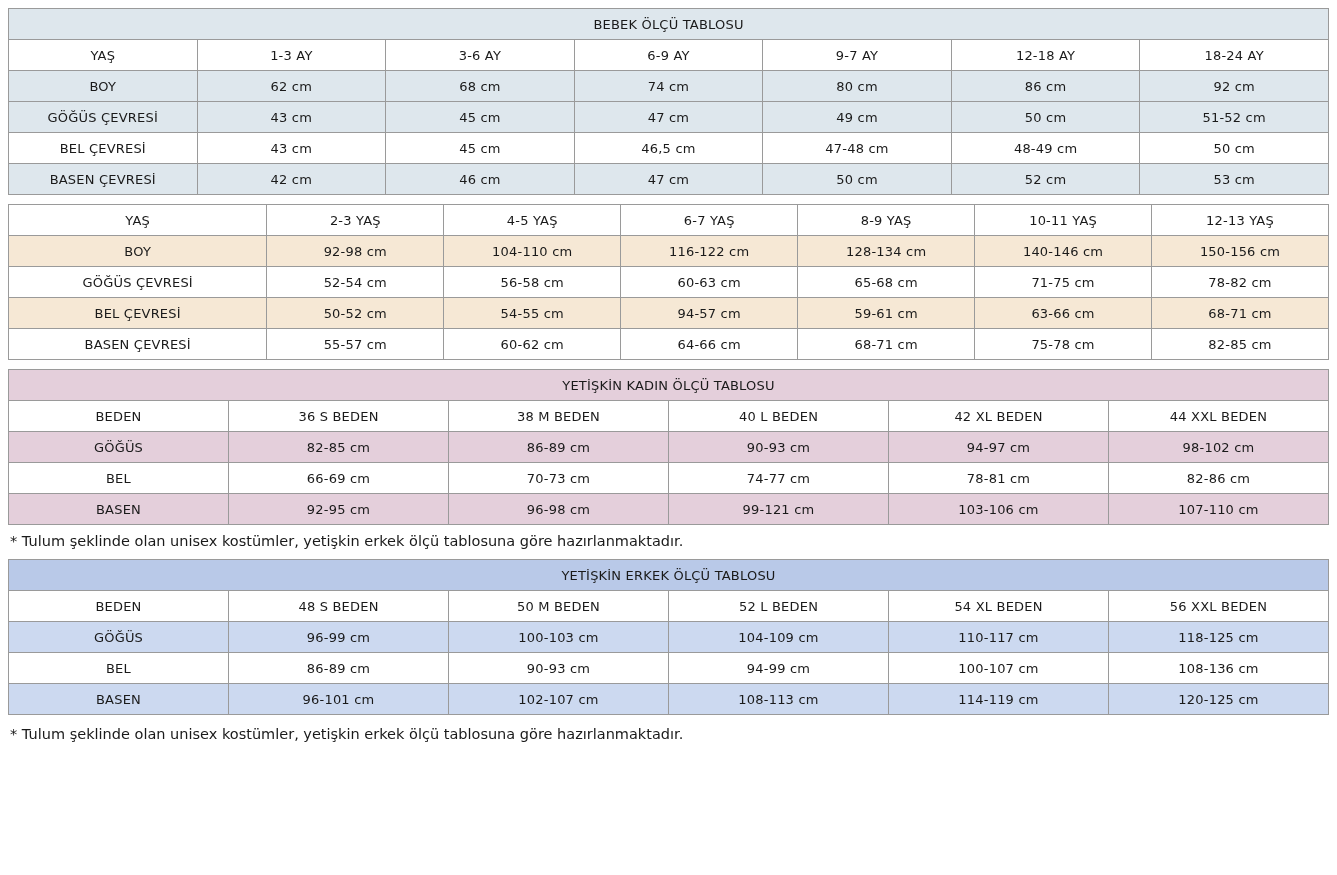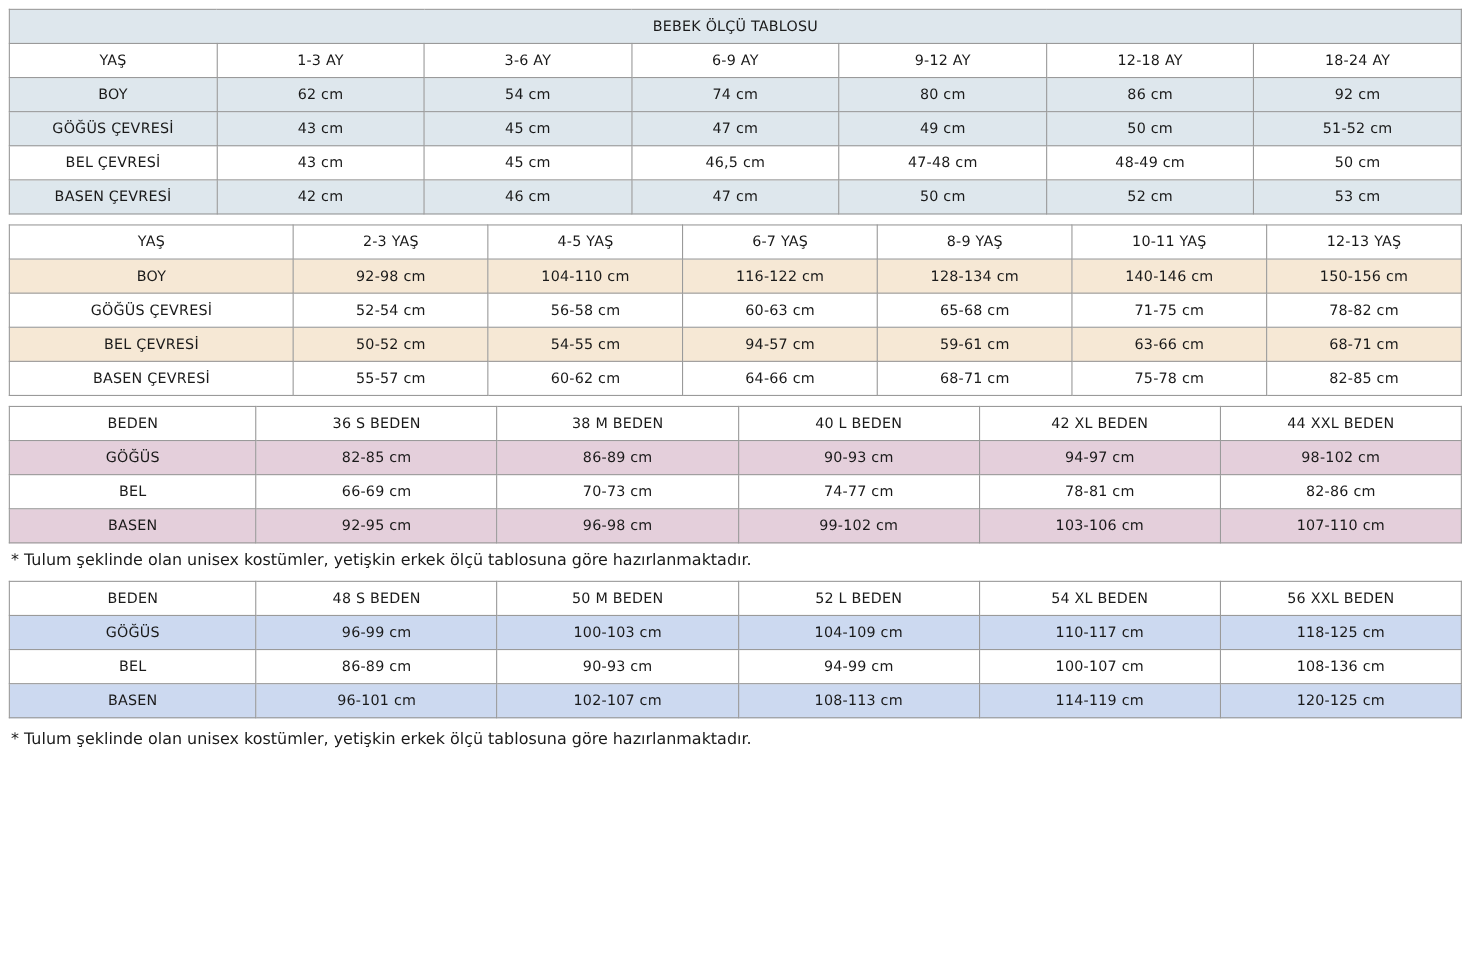--- a/index.html
+++ b/index.html
@@ -81,28 +81,28 @@
   <table class="sizing t-baby">
     <tbody>
       <tr>
         <td class="title-cell" colspan="7">BEBEK ÖLÇÜ TABLOSU</td>
       </tr>
       <tr class="odd">
         <td class="w-baby-label">YAŞ</td>
         <td class="w-baby-col">1-3 AY</td>
         <td class="w-baby-col">3-6 AY</td>
         <td class="w-baby-col">6-9 AY</td>
-        <td class="w-baby-col">9-12 AY</td>
+        <td class="w-baby-col">9-7 AY</td>
         <td class="w-baby-col">12-18 AY</td>
         <td class="w-baby-col">18-24 AY</td>
       </tr>
       <tr class="even">
         <td>BOY</td>
         <td>62 cm</td>
-        <td>54 cm</td>
+        <td>68 cm</td>
         <td>74 cm</td>
         <td>80 cm</td>
         <td>86 cm</td>
         <td>92 cm</td>
       </tr>
       <tr class="even">
         <td>GÖĞÜS ÇEVRESİ</td>
         <td>43 cm</td>
         <td>45 cm</td>
         <td>47 cm</td>
@@ -176,20 +176,23 @@
         <td>64-66 cm</td>
         <td>68-71 cm</td>
         <td>75-78 cm</td>
         <td>82-85 cm</td>
       </tr>
     </tbody>
   </table>
 
   <table class="sizing t-women">
     <tbody>
+      <tr>
+        <td class="title-cell" colspan="6">YETİŞKİN KADIN ÖLÇÜ TABLOSU</td>
+      </tr>
       <tr class="odd">
         <td class="w-adult-label">BEDEN</td>
         <td class="w-adult-col">36 S BEDEN</td>
         <td class="w-adult-col">38 M BEDEN</td>
         <td class="w-adult-col">40 L BEDEN</td>
         <td class="w-adult-col">42 XL BEDEN</td>
         <td class="w-adult-col">44 XXL BEDEN</td>
       </tr>
       <tr class="even">
         <td>GÖĞÜS</td>
@@ -204,31 +207,34 @@
         <td>66-69 cm</td>
         <td>70-73 cm</td>
         <td>74-77 cm</td>
         <td>78-81 cm</td>
         <td>82-86 cm</td>
       </tr>
       <tr class="even">
         <td>BASEN</td>
         <td>92-95 cm</td>
         <td>96-98 cm</td>
-        <td>99-102 cm</td>
+        <td>99-121 cm</td>
         <td>103-106 cm</td>
         <td>107-110 cm</td>
       </tr>
     </tbody>
   </table>
 
   <p class="note note-after-women">* Tulum şeklinde olan unisex kostümler, yetişkin erkek ölçü tablosuna göre hazırlanmaktadır.</p>
 
   <table class="sizing t-men">
     <tbody>
+      <tr>
+        <td class="title-cell" colspan="6">YETİŞKİN ERKEK ÖLÇÜ TABLOSU</td>
+      </tr>
       <tr class="odd">
         <td class="w-adult-label">BEDEN</td>
         <td class="w-adult-col">48 S BEDEN</td>
         <td class="w-adult-col">50 M BEDEN</td>
         <td class="w-adult-col">52 L BEDEN</td>
         <td class="w-adult-col">54 XL BEDEN</td>
         <td class="w-adult-col">56 XXL BEDEN</td>
       </tr>
       <tr class="even">
         <td>GÖĞÜS</td>

